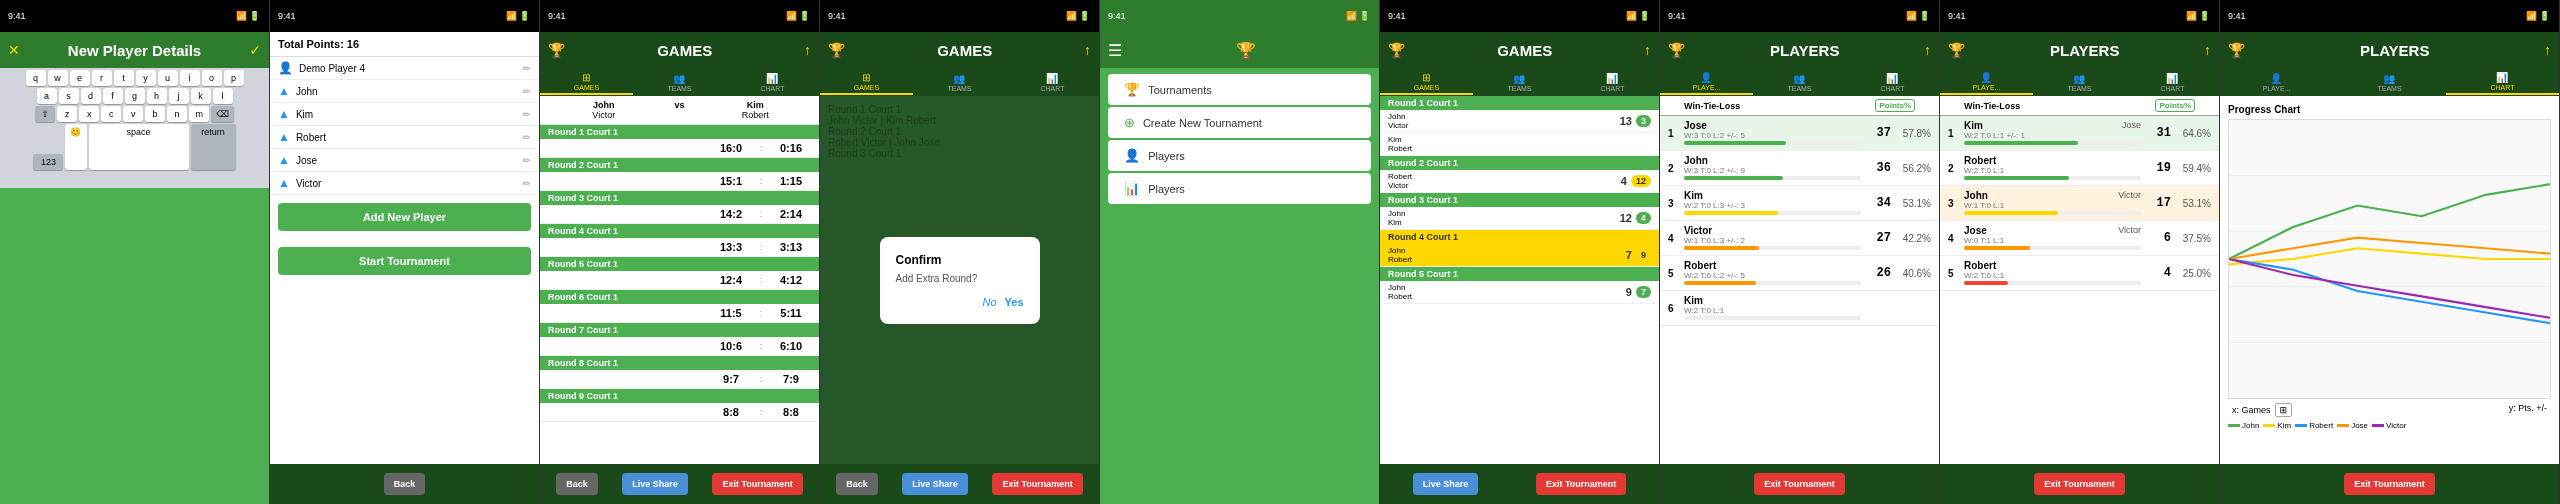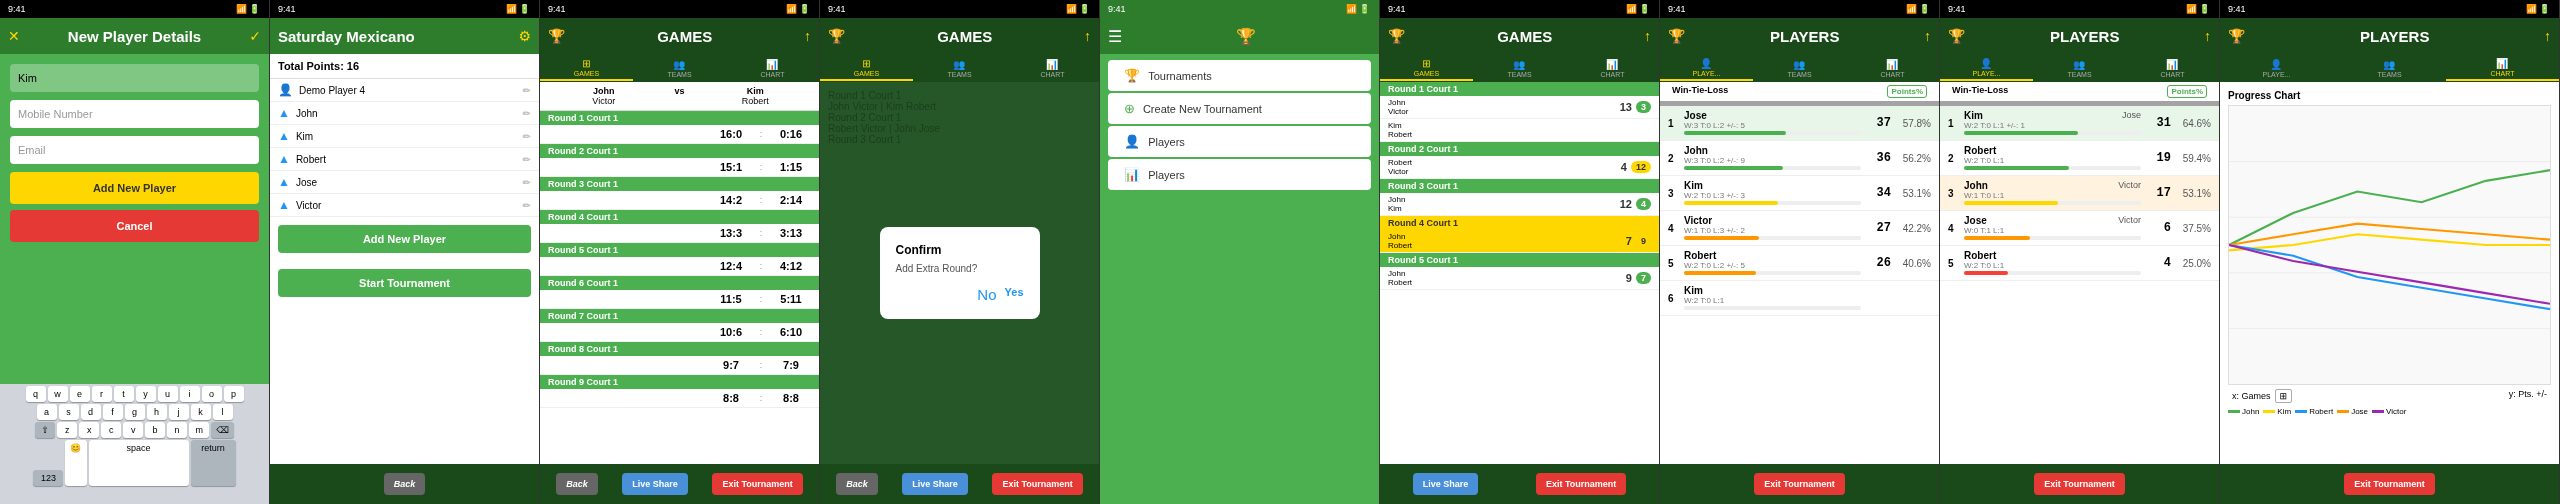--- a/index.html
+++ b/index.html
@@ -20,21 +20,21 @@
       flex-direction: column;
       background: #fff;
       border-right: 1px solid #333;
       overflow: hidden;
       position: relative;
       flex-shrink: 0;
     }
 
     
     .status-bar {
-      height: 18px;
+      height: 32px;
       background: #000;
       display: flex;
       align-items: center;
       justify-content: space-between;
       padding: 0 8px;
       flex-shrink: 0;
     }
     .status-bar span {
       color: #fff;
       font-size: 9px;
@@ -106,21 +106,21 @@
       padding: 0 4px;
     }
     .bottom-btn {
       padding: 6px 10px;
       border-radius: 4px;
       font-size: 9px;
       font-weight: 600;
       cursor: pointer;
       border: none;
     }
-    .btn-gray { background: #666; color: #fff; font-style: italic; }
+    .btn-gray { background: #666; color: #fff; }
     .btn-blue { background: #4a90d9; color: #fff; }
     .btn-red { background: #e53935; color: #fff; }
 
     
     .screen1 { width: 270px; background: #4caf50; }
     .screen1 .content { background: #4caf50; padding: 8px; }
     .s1-input {
       width: 100%;
       padding: 8px;
       border-radius: 4px;
@@ -253,21 +253,21 @@
     }
     .confirm-box {
       background: #fff;
       border-radius: 8px;
       padding: 16px;
       width: 160px;
     }
     .confirm-title { font-size: 12px; font-weight: 700; margin-bottom: 6px; }
     .confirm-msg { font-size: 10px; color: #555; margin-bottom: 12px; }
     .confirm-btns { display: flex; justify-content: flex-end; gap: 8px; }
-    .confirm-no { font-size: 15px; color: #2196f3; cursor: pointer; }
+    .confirm-no { font-size: 11px; color: #2196f3; cursor: pointer; font-style: italic; }
     .confirm-yes { font-size: 11px; color: #2196f3; font-weight: 700; cursor: pointer; }
 
     
     .screen5 { width: 280px; background: #4caf50; }
     .screen5 .content {
       background: #4caf50;
       display: flex;
       flex-direction: column;
       align-items: center;
       justify-content: center;
@@ -329,24 +329,25 @@
       font-weight: 700;
       margin-left: 4px;
     }
     .highlighted-row { background: #ffd700; }
 
     
     .screen7 { width: 280px; }
     .wtl-header {
       display: flex;
       background: #fff;
-      padding: 3px 12px;
-      border-bottom: 5px solid #a3a3a3;
+      padding: 3px 24px;
+      border-bottom: 1px solid #a3a3a3;
       font-size: 9px;
       font-weight: 600;
+      align-items: center;
     }
     .wtl-row {
       display: flex;
       align-items: center;
       padding: 4px 8px;
       border-bottom: 1px solid #eee;
       font-size: 10px;
     }
     .wtl-rank { width: 16px; font-weight: 700; font-size: 10px; }
     .wtl-name { flex: 1; font-size: 10px; font-weight: 600; }
@@ -377,27 +378,20 @@
 
 <div class="phone-screen screen1" style="width:270px;">
   <div class="status-bar">
     <span>9:41</span>
     <span>📶 🔋</span>
   </div>
   <div class="app-header">
     <span class="header-icon">✕</span>
     <span class="header-title">New Player Details</span>
     <span class="header-icon">✓</span>
-  </div>
-  <div class="content" style="background:#4caf50;padding:10px;">
-    <input class="s1-input" type="text" value="Kim" placeholder="Name" style="background: rgb(129, 199, 132);">
-    <input class="s1-input" type="text" placeholder="Mobile Number" style="">
-    <input class="s1-input" type="text" placeholder="Email" style="">
-    <button class="s1-btn-add">Add New Player</button>
-    <button class="s1-btn-cancel">Cancel</button>
   </div>
   <div class="keyboard-area">
     <div class="kb-row">
       <span class="kb-key">q</span>
       <span class="kb-key">w</span>
       <span class="kb-key">e</span>
       <span class="kb-key">r</span>
       <span class="kb-key">t</span>
       <span class="kb-key">y</span>
       <span class="kb-key">u</span>
@@ -434,24 +428,20 @@
       <span class="kb-key dark" style="min-width:45px;">return</span>
     </div>
   </div>
 </div>
 
 <div class="phone-screen screen2" style="width:270px;">
   <div class="status-bar">
     <span>9:41</span>
     <span>📶 🔋</span>
   </div>
-  <div class="app-header">
-    <span class="header-title">Saturday Mexicano</span>
-    <span class="header-icon">⚙</span>
-  </div>
   <div class="content">
     <div class="s2-total">Total Points: 16</div>
     <div class="s2-player-row">
       <span class="s2-player-icon">👤</span>
       <span class="s2-player-name">Demo Player 4</span>
       <span class="s2-player-edit">✏</span>
     </div>
     <div class="s2-player-row">
       <span class="s2-player-icon" style="color:#2196f3;">▲</span>
       <span class="s2-player-name">John</span>

